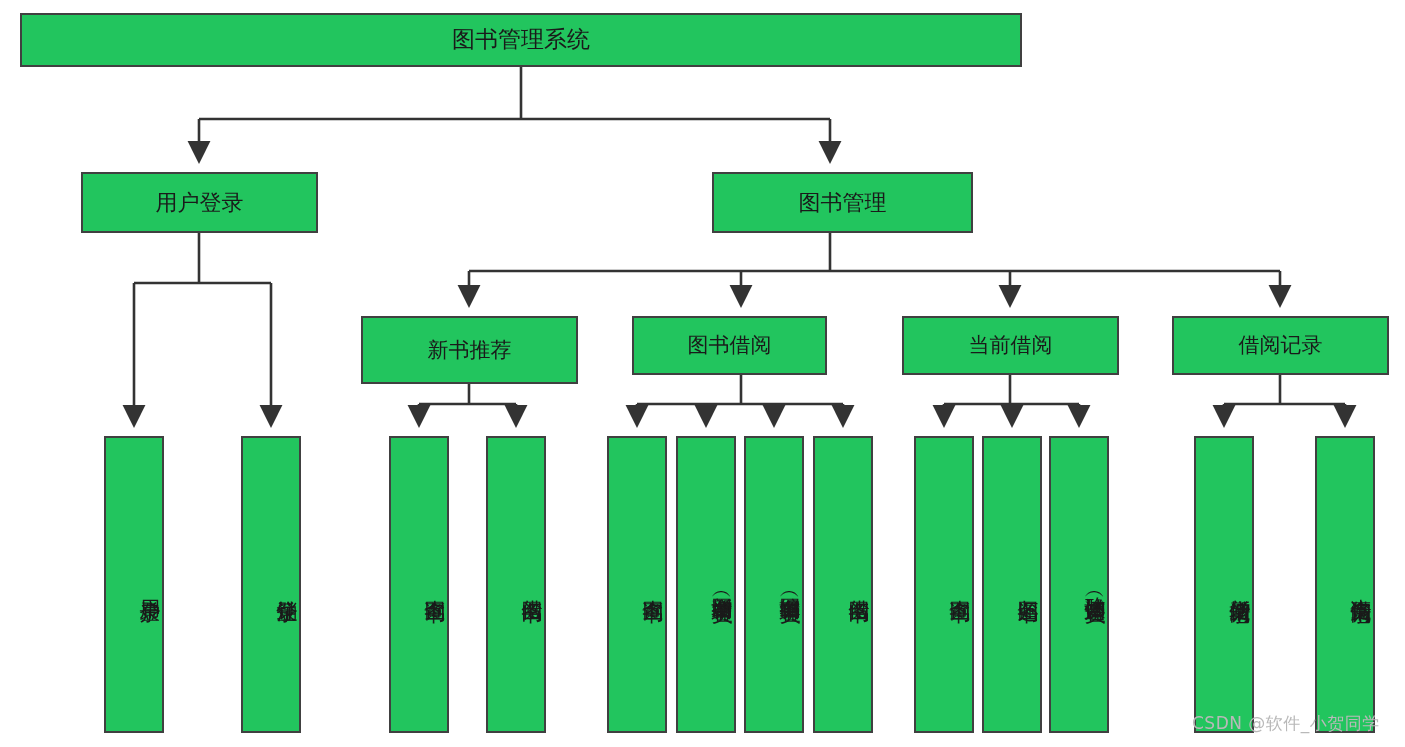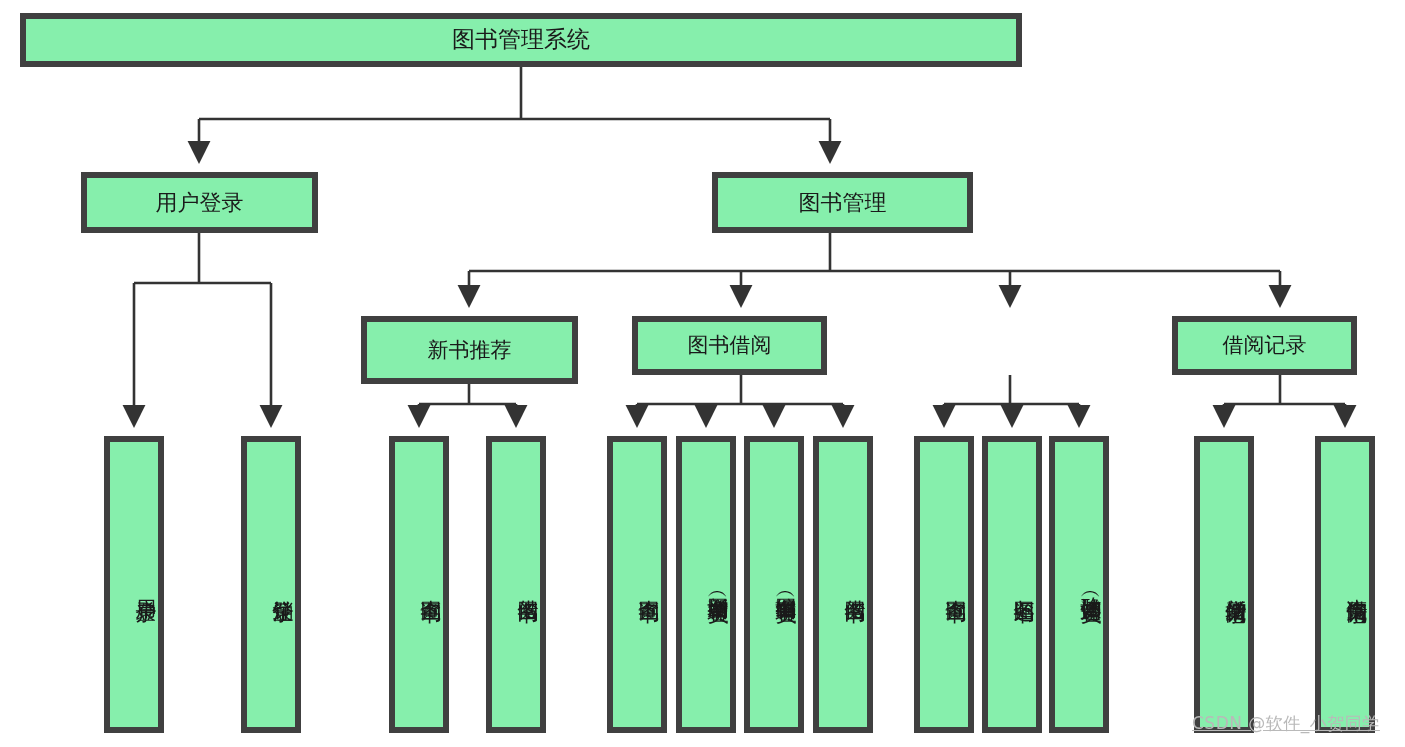--- a/index.html
+++ b/index.html
@@ -22,22 +22,22 @@
     position: absolute;
     left: 0;
     top: 0;
     width: 1405px;
     height: 747px;
     pointer-events: none;
   }
   .node {
     position: absolute;
     box-sizing: border-box;
-    background: #86efac;
-    border: 6px solid #404040;
+    background: #22c55e;
+    border: 2px solid #404040;
     display: flex;
     align-items: center;
     justify-content: center;
     color: #1a1a1a;
     text-align: center;
     line-height: 1.18;
   }
   .node.root {
     font-size: 23px;
   }
@@ -62,21 +62,20 @@
     max-height: 100%;
   }
   .watermark {
     position: absolute;
     left: 1192px;
     top: 712px;
     font-size: 17px;
     color: #b9b9b9;
     white-space: nowrap;
     letter-spacing: 0.5px;
-    text-decoration: underline;
   }
 </style>
 </head>
 <body>
 
 <div id="canvas">
 
   <svg class="lines" viewBox="0 0 1405 747">
     <defs>
       <marker id="arrow" viewBox="0 0 12 12" refX="10" refY="6" markerWidth="9" markerHeight="9" orient="auto-start-reverse">
@@ -137,21 +136,24 @@
   <div class="node lvl2" style="left:712px; top:172px; width:261px; height:61px;">
     <span class="label">图书管理</span>
   </div>
 
   <div class="node lvl3" style="left:361px; top:316px; width:217px; height:68px;">
     <span class="label">新书推荐</span>
   </div>
   <div class="node lvl3" style="left:632px; top:316px; width:195px; height:59px;">
     <span class="label">图书借阅</span>
   </div>
-  <div class="node lvl3" style="left:1172px; top:316px; width:185px; height:59px;">
+  <div class="node lvl3" style="left:902px; top:316px; width:217px; height:59px;">
+    <span class="label">当前借阅</span>
+  </div>
+  <div class="node lvl3" style="left:1172px; top:316px; width:217px; height:59px;">
     <span class="label">借阅记录</span>
   </div>
 
   <div class="node leaf" style="left:104px; top:436px; width:60px; height:297px;">
     <span class="label">用户登录</span>
   </div>
   <div class="node leaf" style="left:241px; top:436px; width:60px; height:297px;">
     <span class="label">注销登录</span>
   </div>
 

